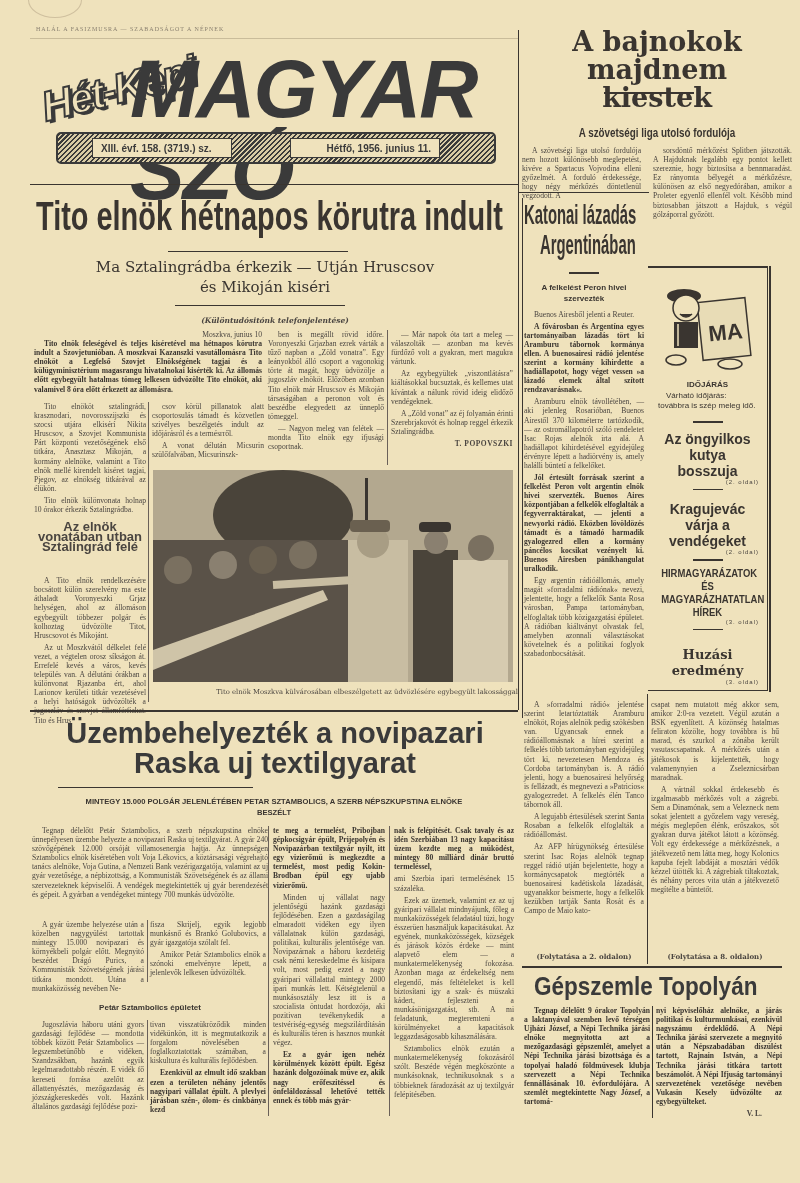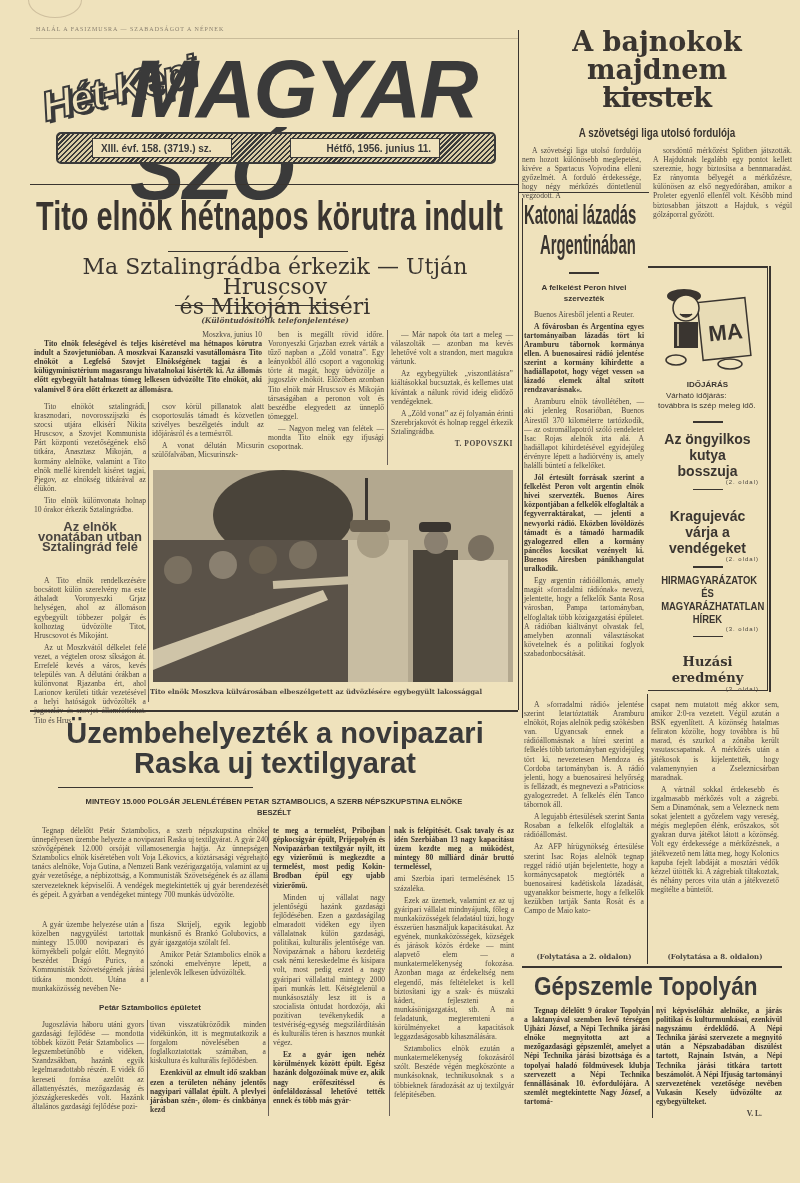--- a/index.html
+++ b/index.html
@@ -49,21 +49,21 @@
     <div style="width:140px">
         <p>sorsdöntő mérkőzést Splitben játszották. A Hajduknak legalább egy pontot kellett szereznie, hogy biztosítsa a bennmaradást. Ez rányomta bélyegét a mérkőzésre, különösen az első negyedórában, amikor a Proleter egyenlő ellenfél volt. Később mind biztosabban játszott a Hajduk, s végül gólzáporral győzött.</p>
       </div>
   </div>
 </div>
 <div class="rule" style="left:519px;top:192px;width:130px;height:1px"></div>
 
 <div class="rule" style="left:30px;top:184px;width:488px;height:1px"></div>
 <div class="abs cond" style="left:36px;top:193px;font-size:41px;transform:scaleX(.705)">Tito elnök hétnapos körutra indult</div>
 <div class="rule" style="left:168px;top:251px;width:180px;height:1px"></div>
-<div class="abs" style="left:30px;top:257px;width:490px;text-align:center;font-size:22px;line-height:20px;color:#3a3530">
+<div class="abs" style="left:20px;top:257px;width:490px;text-align:center;font-size:15px;line-height:20px;color:#3a3530">
   <div>Ma Sztalingrádba érkezik — Utján Hruscsov</div>
   <div>és Mikoján kiséri</div>
 </div>
 <div class="rule" style="left:175px;top:305px;width:170px;height:1px"></div>
 <div class="abs" style="left:30px;top:316px;width:490px;text-align:center;font-size:7.5px;font-style:italic;font-weight:bold;color:#4a4540">(Különtudósitónk telefonjelentése)</div>
 
 <div class="abs body-text" style="left:34px;top:330px;width:228px">
   <div style="text-align:right">Moszkva, junius 10</div>
   <p class="bold-text">Tito elnök feleségével és teljes kiséretével ma hétnapos körutra indult a Szovjetunióban. A moszkvai Kazanszki vasutállomásra Tito elnököt a Legfelső Szovjet Elnökségének tagjai és a külügyminisztérium magasrangu hivatalnokai kisérték ki. Az állomás előtt egybegyült hatalmas tömeg lelkesen üdvözölte Tito elnököt, aki valamivel 8 óra előtt érkezett az állomásra.</p>
 </div>
@@ -78,21 +78,21 @@
 <div class="abs body-text" style="left:152px;top:402px;width:112px">
   <p>csov körül pillanatok alatt csoportosulás támadt és közvetlen szivélyes beszélgetés indult az időjárásról és a termésrről.</p>
   <p>A vonat délután Micsurin szülőfalvában, Micsurinszk-</p>
 </div>
 <div class="abs body-text" style="left:268px;top:330px;width:116px">
   <p>ben is megállt rövid időre. Voronyeszki Grjazban ezrek várták a tűző napban a „Zöld vonatra”. Egy leányokból álló csoport a vagonokig törte át magát, hogy üdvözölje a jugoszláv elnököt. Előzőben azonban Tito elnök már Hruscsov és Mikoján társaságában a peronon volt és beszédbe elegyedett az ünneplő tömeggel.</p>
   <p>— Nagyon meleg van felétek — mondta Tito elnök egy ifjusági csoportnak.</p>
 </div>
 <div class="vrule" style="left:387px;top:330px;height:135px;background:#6a6058"></div>
 <div class="abs body-text" style="left:391px;top:330px;width:122px">
-  <p>— Már napok óta tart a meleg — válaszolták — azonban ma kevés lehetővé volt a strandon, mert magukra vártunk.</p>
+  <p>— Már napok óta tart a meleg — válaszolták — azonban ma kevés fürdőző volt a gyakran, mert magukra vártunk.</p>
   <p>Az egybegyültek „viszontlátásra” kiáltásokkal bucsuztak, és kellemes utat kívántak a nálunk rövid ideig elidőző vendégeknek.</p>
   <p>A „Zöld vonat” az éj folyamán érinti Szerebrjakovót és holnap reggel érkezik Sztalingrádba.</p>
   <div style="text-align:right;font-weight:bold;font-size:7.5px;letter-spacing:.5px">T. POPOVSZKI</div>
 </div>
 
 <div class="abs photo" style="left:153px;top:470px;width:360px;height:212px">
   <svg width="360" height="212" viewBox="0 0 360 212">
     <rect width="360" height="212" fill="#b3a88f"></rect>
     <ellipse cx="130" cy="45" rx="70" ry="45" fill="#4a443a"></ellipse>
     <rect x="212" y="8" width="3" height="60" fill="#3a3530"></rect>
@@ -106,21 +106,21 @@
       <circle cx="220" cy="72" r="16" fill="#a89d84"></circle>
       <rect x="197" y="50" width="40" height="12" rx="4" fill="#6a6050"></rect>
     <rect x="260" y="80" width="45" height="132" fill="#4a443a"></rect>
       <circle cx="283" cy="72" r="12" fill="#8a8070"></circle>
       <rect x="266" y="52" width="32" height="10" rx="4" fill="#3a3530"></rect>
     <rect x="300" y="90" width="55" height="122" fill="#d6cbb0"></rect>
       <circle cx="328" cy="78" r="13" fill="#7a7060"></circle>
     <line x1="120" y1="115" x2="200" y2="110" stroke="#c8bda2" stroke-width="8"></line>
   </svg>
 </div>
-<div class="abs" style="left:150px;top:688px;width:368px;text-align:left;font-size:6.8px;font-weight:bold;color:#4a4540">Tito elnök Moszkva külvárosában elbeszélgetett az üdvözlésére egybegyült lakossággal</div>
+<div class="abs" style="left:150px;top:688px;width:368px;text-align:right;font-size:6.8px;font-weight:normal;color:#4a4540">Tito elnök Moszkva külvárosában elbeszélgetett az üdvözlésére egybegyült lakossággal</div>
 
 <div class="vrule" style="left:522px;top:198px;height:520px"></div>
 <div class="abs" style="left:524px;top:200px;width:120px">
   <div class="cond" style="font-size:27px;transform:scaleX(.55);line-height:30px">Katonai lázadás</div>
   <div class="cond" style="font-size:27px;transform:scaleX(.55);line-height:30px;margin-left:16px">Argentinában</div>
   <div class="shortrule" style="margin-top:12px"></div>
   <div class="side-h" style="font-size:8px;line-height:11px;margin:8px 10px 6px">A felkelést Peron hivei szervezték</div>
   <div class="body-text">
     <p>Buenos Airesből jelenti a Reuter.</p>
     <p class="bold-text">A fővárosban és Argentína egyes tartományaiban lázadás tört ki Aramburu tábornok kormánya ellen. A buenosairesi rádió jelentése szerint a kormány kihirdette a hadiállapotot, hogy véget vessen »a lázadó elemek által szított rendzavarásnak«.</p>
@@ -152,21 +152,21 @@
   </div>
   <div style="font-family:'Liberation Sans',sans-serif;font-weight:bold;font-size:8px;text-align:center;margin-top:8px">IDŐJÁRÁS</div>
   <div style="font-family:'Liberation Sans',sans-serif;font-size:8px;line-height:10px;padding:2px 8px 0 10px;text-indent:8px">Várható időjárás: továbbra is szép meleg idő.</div>
   <div class="shortrule" style="margin-top:10px"></div>
 
   <div style="margin-top:8px">
     <div class="side-h" style="font-size:14px;line-height:16px;padding:0 10px">Az öngyilkos kutya bosszuja</div>
     <div class="page-ref" style="padding-right:8px">(2. oldal)</div>
   </div>
   <div class="shortrule"></div>
-  <div style="margin-top:18px">
+  <div style="margin-top:11px">
     <div class="side-h" style="font-size:14px;line-height:16px;padding:0 6px">Kragujevác várja a vendégeket</div>
     <div class="page-ref" style="padding-right:8px">(2. oldal)</div>
   </div>
   <div class="shortrule"></div>
   <div style="margin-top:6px">
     <div class="side-h" style="font-size:10.5px;line-height:13px;padding:0 8px;transform:scaleX(.9)">HIRMAGYARÁZATOK ÉS MAGYARÁZHATATLAN HÍREK</div>
     <div class="page-ref" style="padding-right:8px">(3. oldal)</div>
   </div>
   <div class="shortrule"></div>
   <div style="margin-top:17px">

